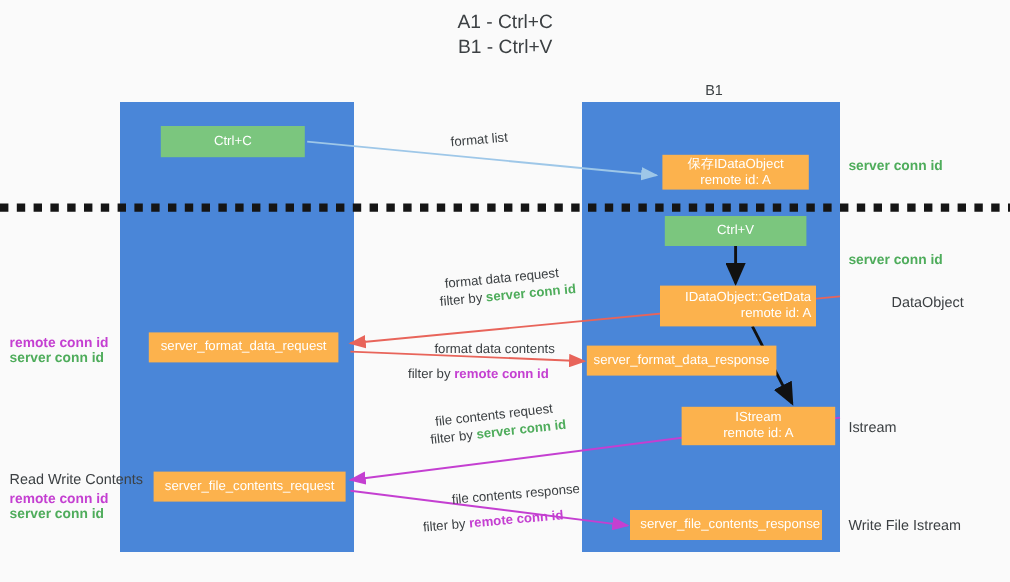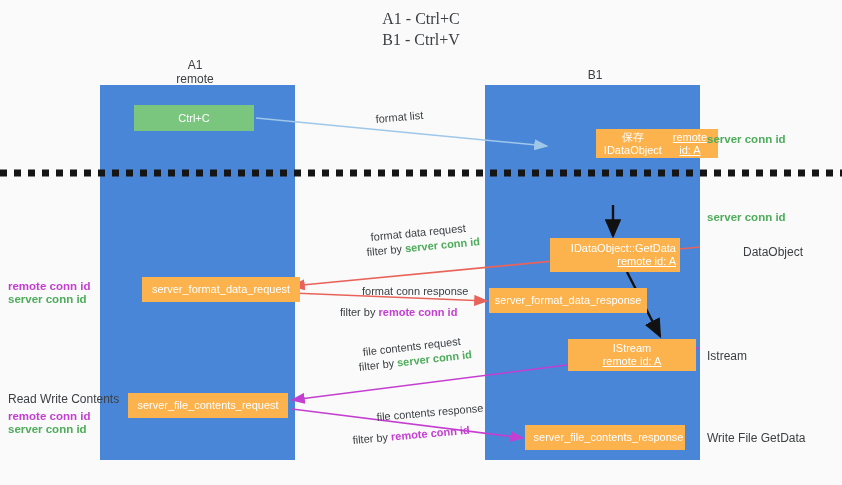--- a/index.html
+++ b/index.html
@@ -8,63 +8,59 @@
     background:#fafafa;
     font-family:"Liberation Sans", sans-serif;
     position:relative;overflow:hidden;
     color:#3c4043;
   }
   .stage{position:absolute;left:0;top:0;width:842px;height:485px;}
   svg.layer{position:absolute;left:0;top:0;width:842px;height:485px;pointer-events:none;}
 
   .title{
     position:absolute;left:0;top:8px;width:842px;text-align:center;
-    font-size:16px;line-height:21px;color:#3c4043;white-space:pre-line;font-family:Liberation Serif, serif;
+    font-size:16px;line-height:21px;color:#3c4043;white-space:pre-line;
   }
 
   .col-head{
     position:absolute;text-align:center;font-size:12px;line-height:14px;color:#3c4043;
   }
   .col-head .sub{display:block;}
 
   .lane{position:absolute;background:#4a86d8;}
 
   .box{
     position:absolute;
     display:flex;align-items:center;justify-content:center;
     text-align:center;color:#ffffff;font-size:11px;line-height:13px;
     box-sizing:border-box;padding:2px 4px;
   }
   .box.green{background:#7bc67e;}
   .box.orange{background:#fcb24d;}
-  .box .l2{display:block;text-decoration:underline;}
+  .box .l2{display:block;}
 
   .side-label{position:absolute;font-size:11.5px;line-height:14px;}
   .green-t{color:#4eac5b;font-weight:bold;}
   .purple-t{color:#c43fd1;font-weight:bold;}
   .plain-t{color:#3c4043;}
 
   .edge-label{
     position:absolute;font-size:11px;line-height:14px;color:#3c4043;white-space:nowrap;
   }
   .edge-label b{font-weight:bold;}
   .rot-up{transform-origin:left top;}
 </style>
 </head>
 <body>
 
 <div class="stage">
 
   <div class="title">A1 - Ctrl+C
 B1 - Ctrl+V</div>
 
-  <div class="col-head" style="left:120px;top:58px;width:150px;">
-    <span>A1</span>
-    <span class="sub">remote</span>
-  </div>
   <div class="col-head" style="left:520px;top:68px;width:150px;">
     <span>B1</span>
   </div>
 
   <div class="lane" style="left:100px;top:85px;width:195px;height:375px;"></div>
   <div class="lane" style="left:485px;top:85px;width:215px;height:375px;"></div>
 
   <svg class="layer" viewBox="0 0 842 485">
     <defs>
       <marker id="ah-blue" markerWidth="9" markerHeight="7" refX="8" refY="3.5" orient="auto">
@@ -97,73 +93,76 @@
   </svg>
 
   <svg class="layer" viewBox="0 0 842 485">
     <line x1="0" y1="173" x2="842" y2="173" stroke="#151515" stroke-width="7" stroke-dasharray="7 7"></line>
   </svg>
 
   <div class="box green" style="left:134px;top:105px;width:120px;height:26px;">
     <span>Ctrl+C</span>
   </div>
 
-  <div class="box orange" style="left:552px;top:129px;width:122px;height:29px;flex-direction:row;margin-left:44px;">
+  <div class="box orange" style="left:552px;top:129px;width:122px;height:29px;flex-direction:column;">
     <span>保存IDataObject</span>
     <span class="l2">remote id: A</span>
   </div>
 
+  <div class="box green" style="left:554px;top:180px;width:118px;height:25px;">
+    <span>Ctrl+V</span>
+  </div>
 
   <div class="box orange" style="left:550px;top:238px;width:130px;height:34px;flex-direction:column;align-items:flex-end;">
     <span>IDataObject::GetData</span>
     <span class="l2">remote id: A</span>
   </div>
 
   <div class="box orange" style="left:568px;top:339px;width:128px;height:32px;flex-direction:column;">
     <span>IStream</span>
     <span class="l2">remote id: A</span>
   </div>
 
-  <div class="box orange" style="left:142px;top:277px;width:158px;height:25px;">
+  <div class="box orange" style="left:124px;top:277px;width:158px;height:25px;">
     <span>server_format_data_request</span>
   </div>
 
   <div class="box orange" style="left:489px;top:288px;width:158px;height:25px;">
     <span>server_format_data_response</span>
   </div>
 
   <div class="box orange" style="left:128px;top:393px;width:160px;height:25px;">
     <span>server_file_contents_request</span>
   </div>
 
   <div class="box orange" style="left:525px;top:425px;width:160px;height:25px;padding-left:11px;">
     <span>server_file_contents_response</span>
   </div>
 
   <div class="side-label green-t" style="left:707px;top:132px;">server conn id</div>
   <div class="side-label green-t" style="left:707px;top:210px;">server conn id</div>
   <div class="side-label plain-t" style="left:707px;top:245px;font-size:12px;margin-left:36px;">DataObject</div>
   <div class="side-label plain-t" style="left:707px;top:349px;font-size:12px;">Istream</div>
-  <div class="side-label plain-t" style="left:707px;top:431px;font-size:12px;">Write File GetData</div>
+  <div class="side-label plain-t" style="left:707px;top:431px;font-size:12px;">Write File Istream</div>
 
   <div class="side-label purple-t" style="left:8px;top:279px;">remote conn id</div>
   <div class="side-label green-t" style="left:8px;top:292px;">server conn id</div>
 
   <div class="side-label plain-t" style="left:8px;top:392px;font-size:12px;">Read Write Contents</div>
   <div class="side-label purple-t" style="left:8px;top:409px;">remote conn id</div>
   <div class="side-label green-t" style="left:8px;top:422px;">server conn id</div>
 
   <div class="edge-label rot-up" style="left:375px;top:112px;transform:rotate(-5deg);">format list</div>
 
   <div class="edge-label rot-up" style="left:370px;top:230px;transform:rotate(-5.5deg);">format data request</div>
   <div class="edge-label rot-up" style="left:366px;top:245px;transform:rotate(-5.5deg);">
     <span>filter by </span><b class="green-t">server conn id</b>
   </div>
 
-  <div class="edge-label" style="left:362px;top:284px;">format conn response</div>
+  <div class="edge-label" style="left:362px;top:284px;">format data contents</div>
   <div class="edge-label" style="left:340px;top:305px;">
     <span>filter by </span><b class="purple-t">remote conn id</b>
   </div>
 
   <div class="edge-label rot-up" style="left:362px;top:345px;transform:rotate(-6.5deg);">file contents request</div>
   <div class="edge-label rot-up" style="left:358px;top:360px;transform:rotate(-6.5deg);">
     <span>filter by </span><b class="green-t">server conn id</b>
   </div>
 
   <div class="edge-label rot-up" style="left:376px;top:410px;transform:rotate(-5deg);">file contents response</div>

